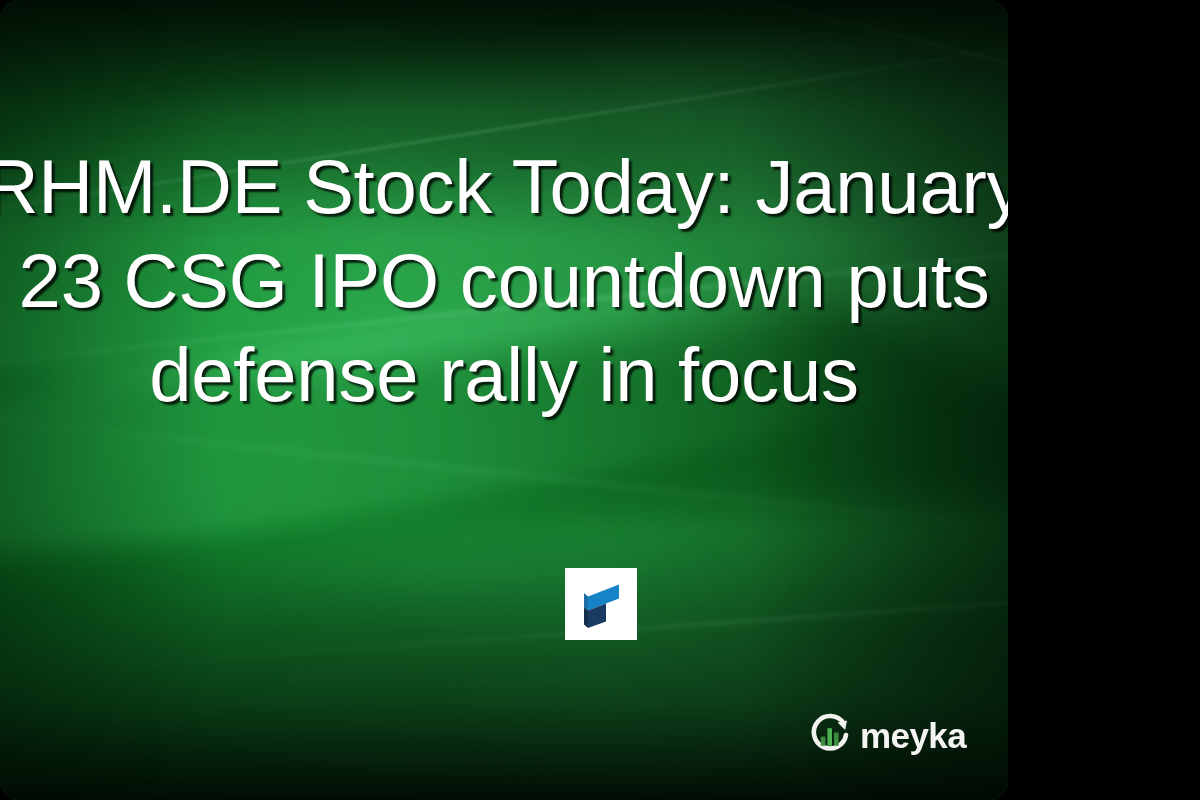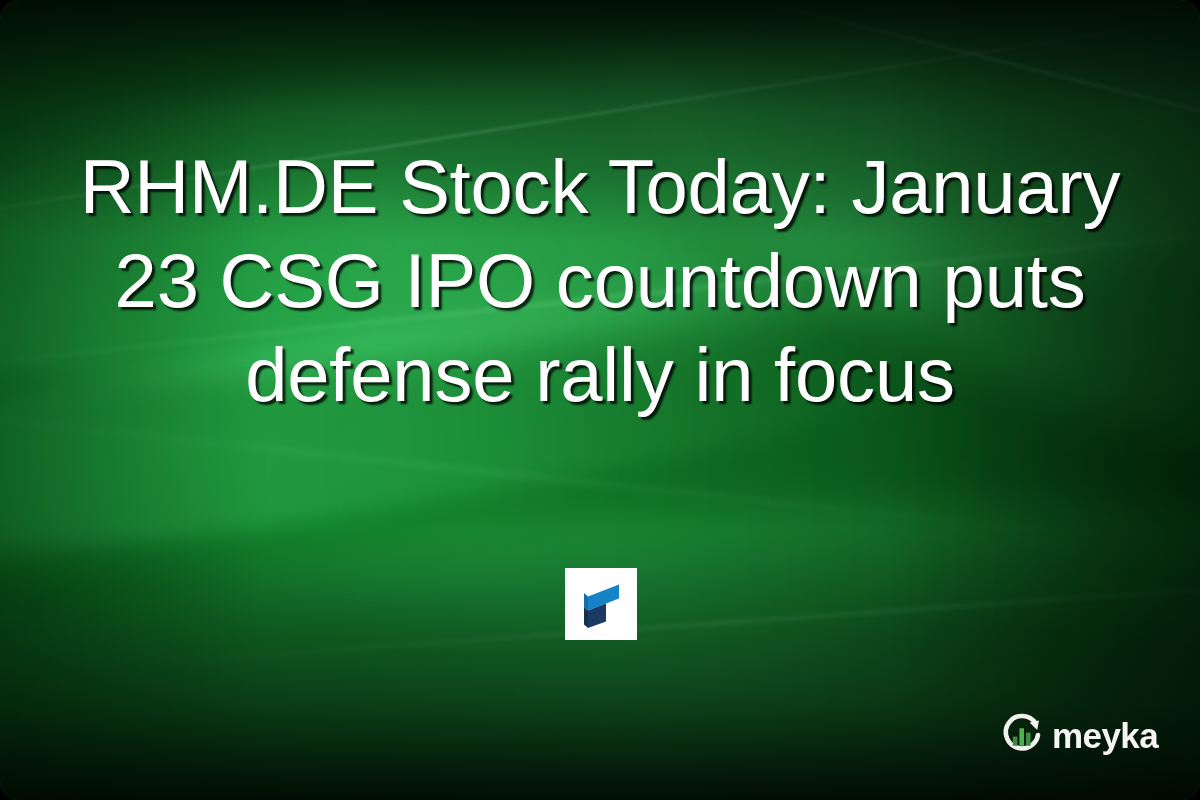--- a/index.html
+++ b/index.html
@@ -3,21 +3,21 @@
 <meta charset="utf-8">
 <title>RHM.DE Stock Today</title>
 <style>
   html, body {
     margin: 0;
     padding: 0;
     background: #000;
   }
   #canvas {
     position: relative;
-    width: 1200px;
+    width: 1008px;
     height: 800px;
     overflow: hidden;
     font-family: "Liberation Sans", sans-serif;
     background: #063a12;
     border-radius: 20px;
   }
 
   
   .bg-layer { position: absolute; inset: 0; }
 

